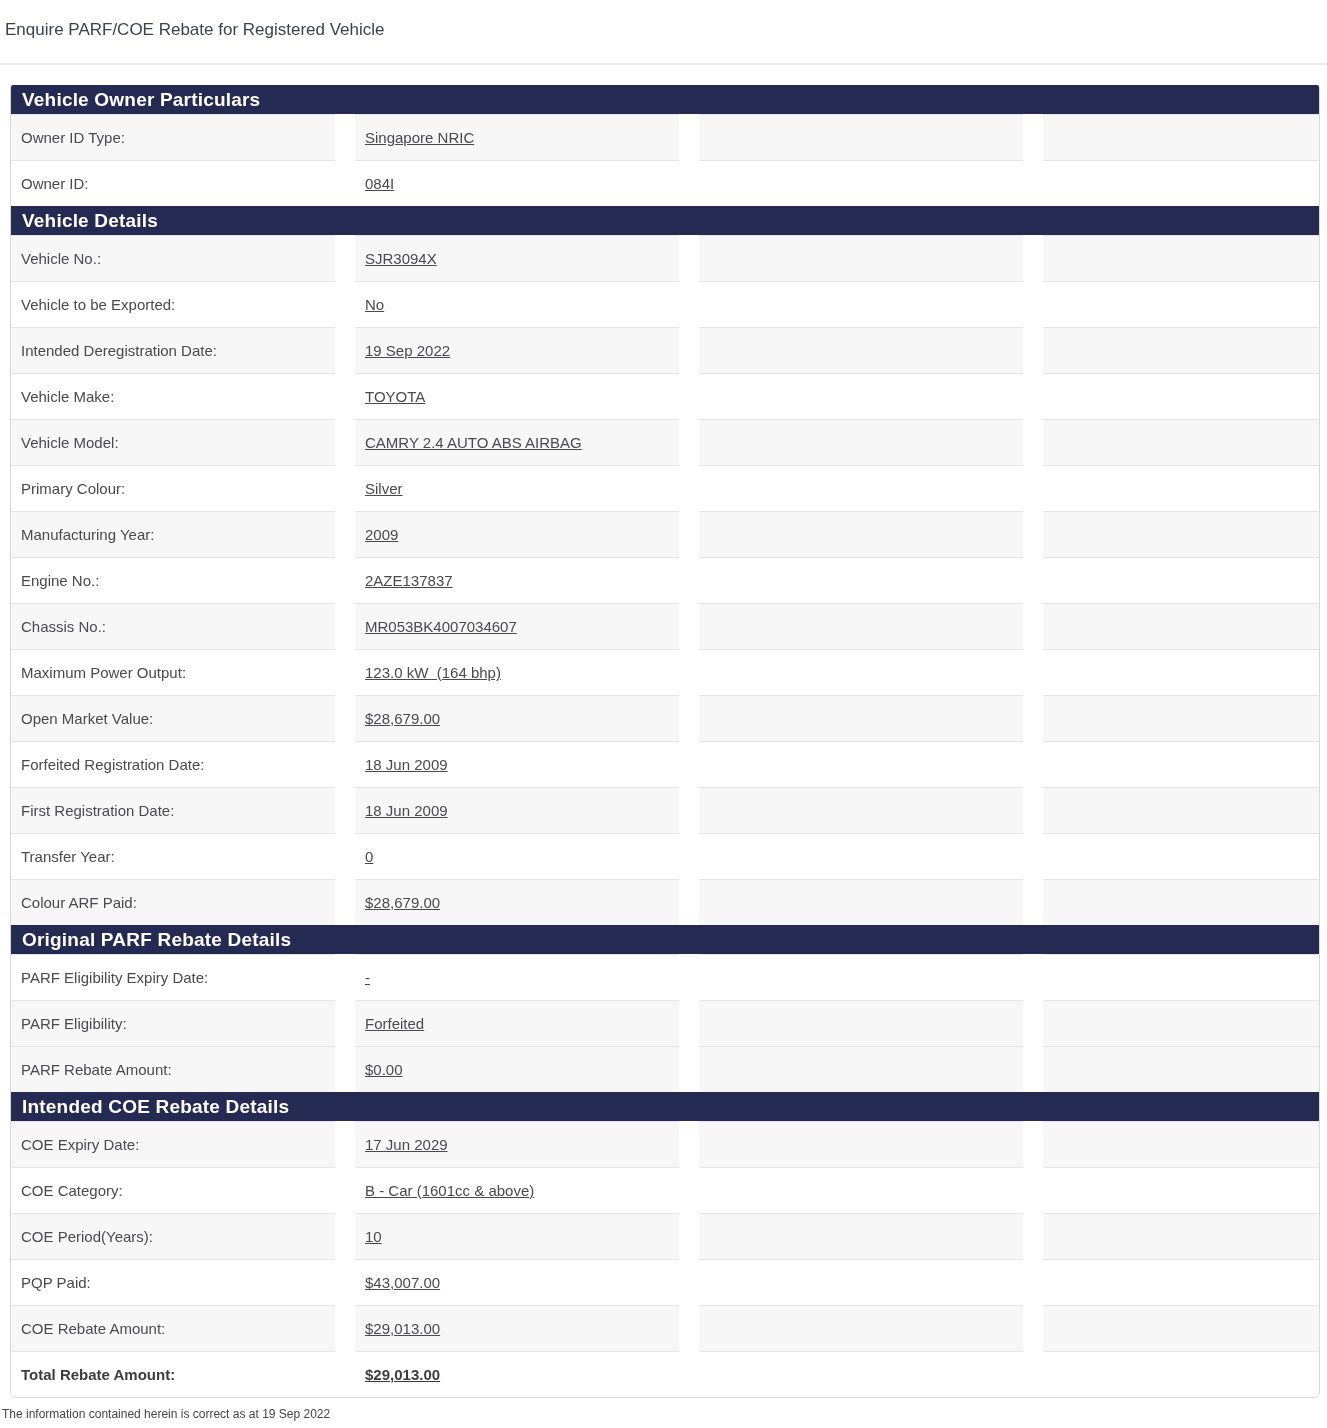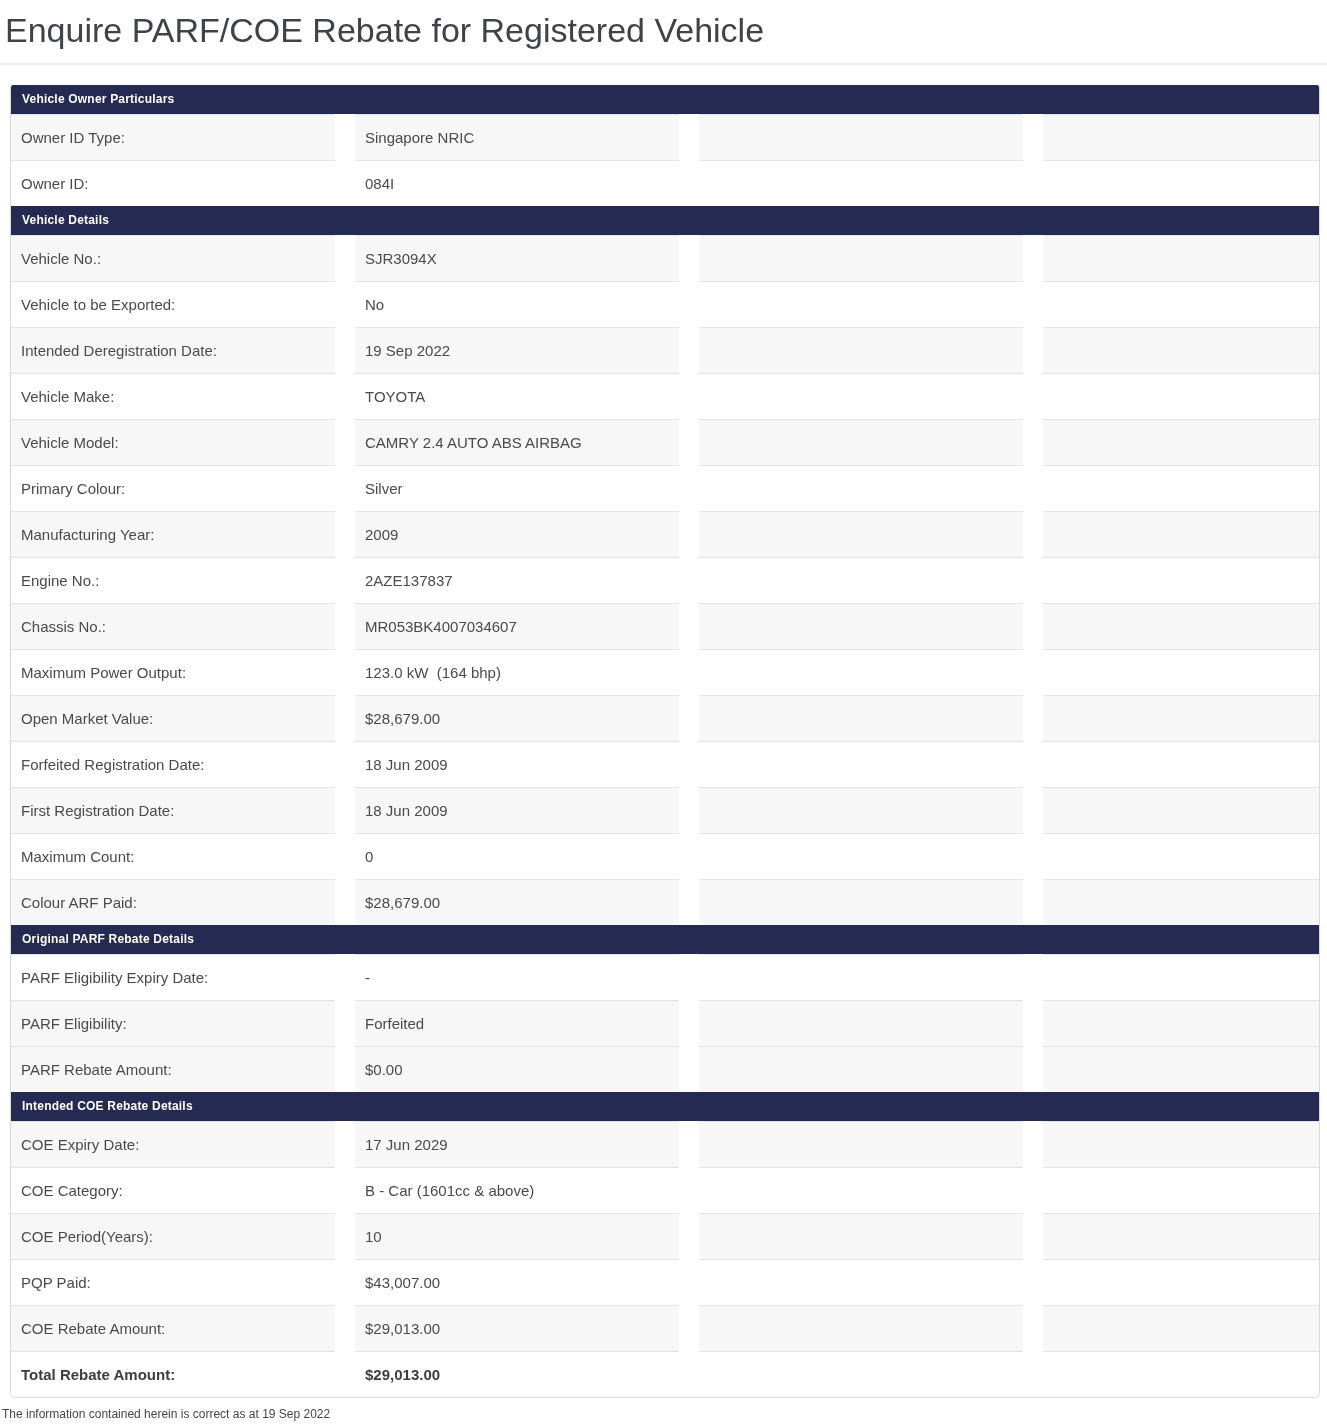--- a/index.html
+++ b/index.html
@@ -6,21 +6,21 @@
   html, body { margin: 0; padding: 0; background: #ffffff; }
   body {
     font-family: "Liberation Sans", sans-serif;
     color: #4a4a4d;
     width: 1327px;
   }
   .page { width: 1327px; }
 
   .page-title {
     margin: 14px 0 0 5px;
-    font-size: 34px;
+    font-size: 17px;
     font-weight: 500;
     color: #3f4349;
     line-height: 32px;
   }
   .title-divider {
     margin-top: 17px;
     height: 0;
     border-top: 2px solid #ededee;
   }
 
@@ -32,41 +32,41 @@
     border-radius: 3px 3px 6px 6px;
     overflow: hidden;
     background: #ffffff;
   }
 
   .section-header {
     height: 29px;
     line-height: 29px;
     background: #252a52;
     color: #ffffff;
-    font-size: 12px;
+    font-size: 19px;
     font-weight: 600;
     padding: 0 11px;
     letter-spacing: 0.2px;
   }
 
   .row { display: flex; gap: 20px; background: #ffffff; }
   .cell {
     height: 46px;
     display: flex;
     align-items: center;
     padding: 0 10px;
     border-top: 1px solid #e4e4e6;
     background: #ffffff;
     font-size: 15px;
     white-space: pre-wrap;
   }
   .section .row:first-of-type .cell { border-top: none; }
   .row.alt .cell { background: #f7f7f8; }
   .cell.label  { width: 324px; flex: none; }
-  .cell.value  { width: 324px; flex: none; }
+  .cell.value  { width: 324px; flex: none; text-decoration: underline; }
   .cell.spacer { width: 324px; flex: none; }
   .cell.last   { flex: 1; width: auto; }
   .row.bold .cell { font-weight: 700; color: #3d3d40; text-align: center; }
 
   .footer-note {
     margin: 9px 0 12px 2px;
     font-size: 12px;
     color: #454549;
   }
 </style>
@@ -167,21 +167,21 @@
           <div class="cell spacer"></div>
           <div class="cell spacer last"></div>
         </div>
         <div class="row alt">
           <div class="cell label">First Registration Date:</div>
           <div class="cell value">18 Jun 2009</div>
           <div class="cell spacer"></div>
           <div class="cell spacer last"></div>
         </div>
         <div class="row">
-          <div class="cell label">Maximum Count:</div>
+          <div class="cell label">Transfer Year:</div>
           <div class="cell value">0</div>
           <div class="cell spacer"></div>
           <div class="cell spacer last"></div>
         </div>
         <div class="row alt">
           <div class="cell label">Colour ARF Paid:</div>
           <div class="cell value">$28,679.00</div>
           <div class="cell spacer"></div>
           <div class="cell spacer last"></div>
         </div>

